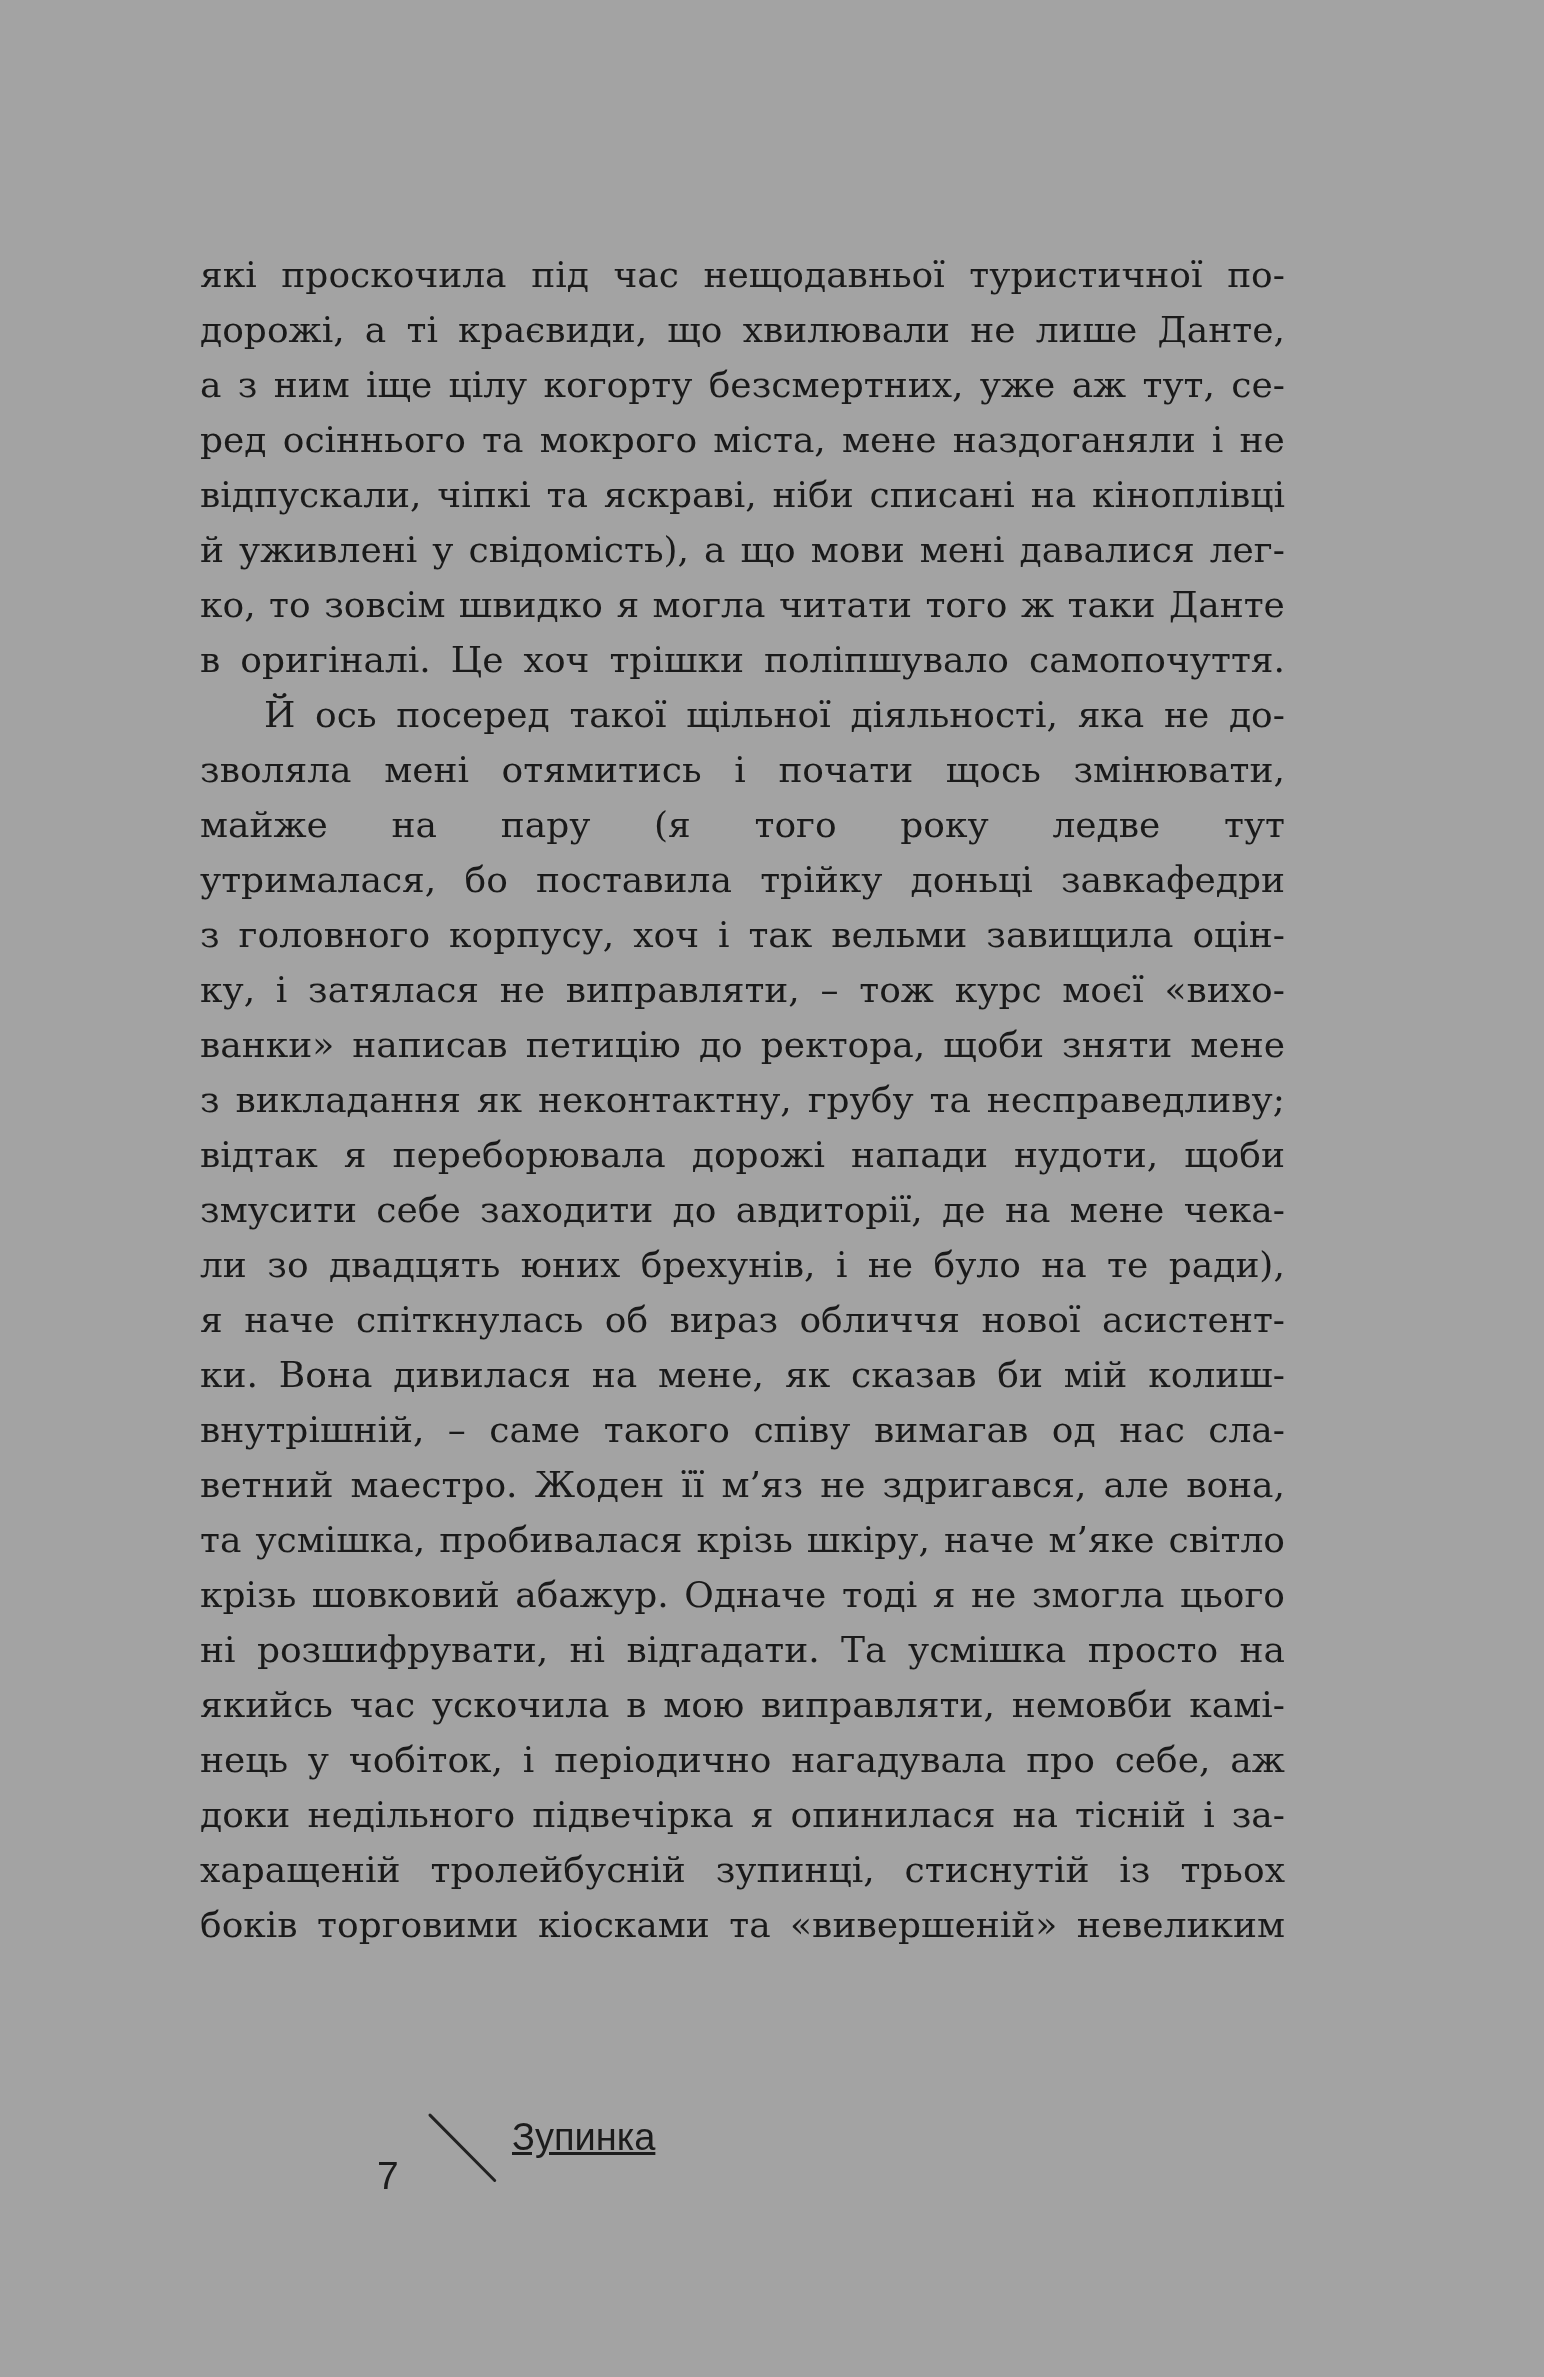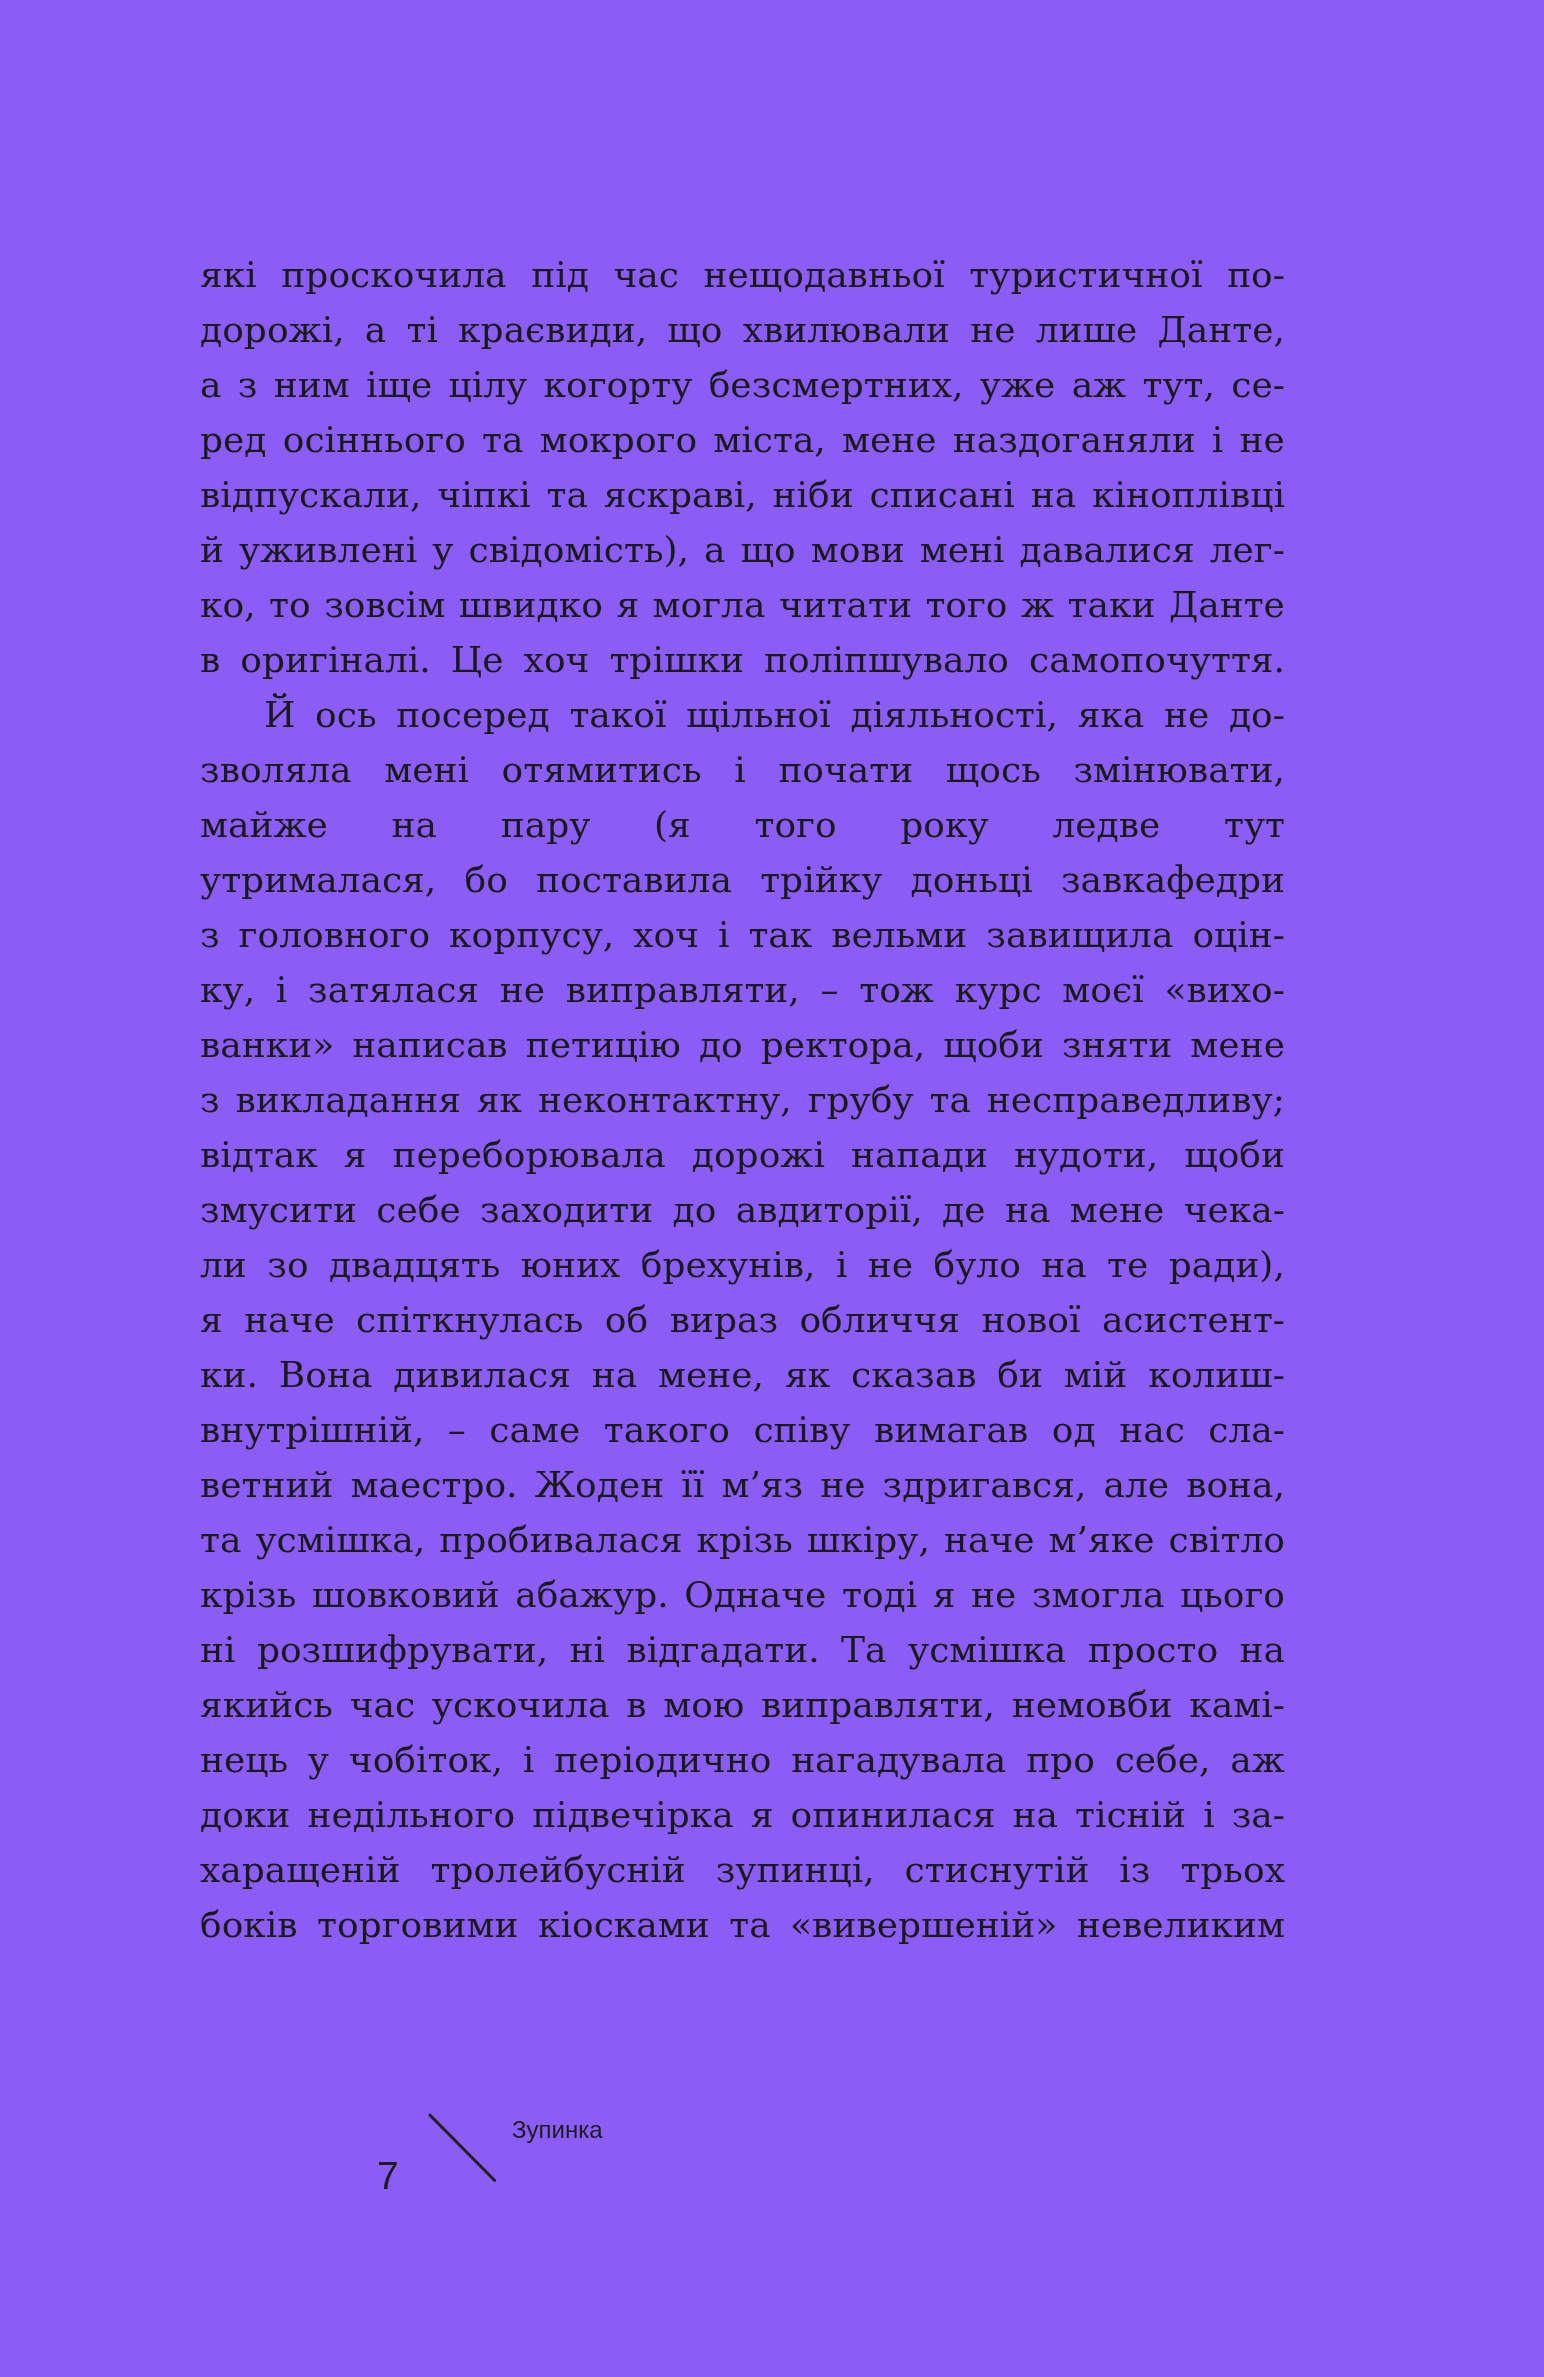--- a/index.html
+++ b/index.html
@@ -11,21 +11,21 @@
     height: 2377px;
     background: #fdfdfd;
     font-family: "DejaVu Serif", serif;
     color: #1a1a1a;
     position: relative;
     overflow: hidden;
   }
   .page {
     position: absolute;
     inset: 0;
-    background: #8b5cf6;
+    background: #a3a3a3;
   }
   .body-text {
     position: absolute;
     left: 200px;
     top: 247px;
     width: 1085px;
     font-size: 36px;
     color: #1a1a1a;
   }
   .paragraph {
@@ -74,23 +74,24 @@
     background: #222;
     border-radius: 1.6px;
     transform-origin: 0 0;
     transform: rotate(45.3deg);
   }
   .chapter-title {
     position: absolute;
     left: 512px;
     top: 2118px;
     font-family: "Liberation Sans", sans-serif;
-    font-size: 24px;
+    font-size: 38px;
     line-height: 1;
     color: #1c1c1c;
+    text-decoration: underline;
   }
 </style>
 </head>
 <body>
 
 <div class="page">
   <div class="body-text">
       <div class="paragraph">
         <div class="line">
           <span>які</span>

